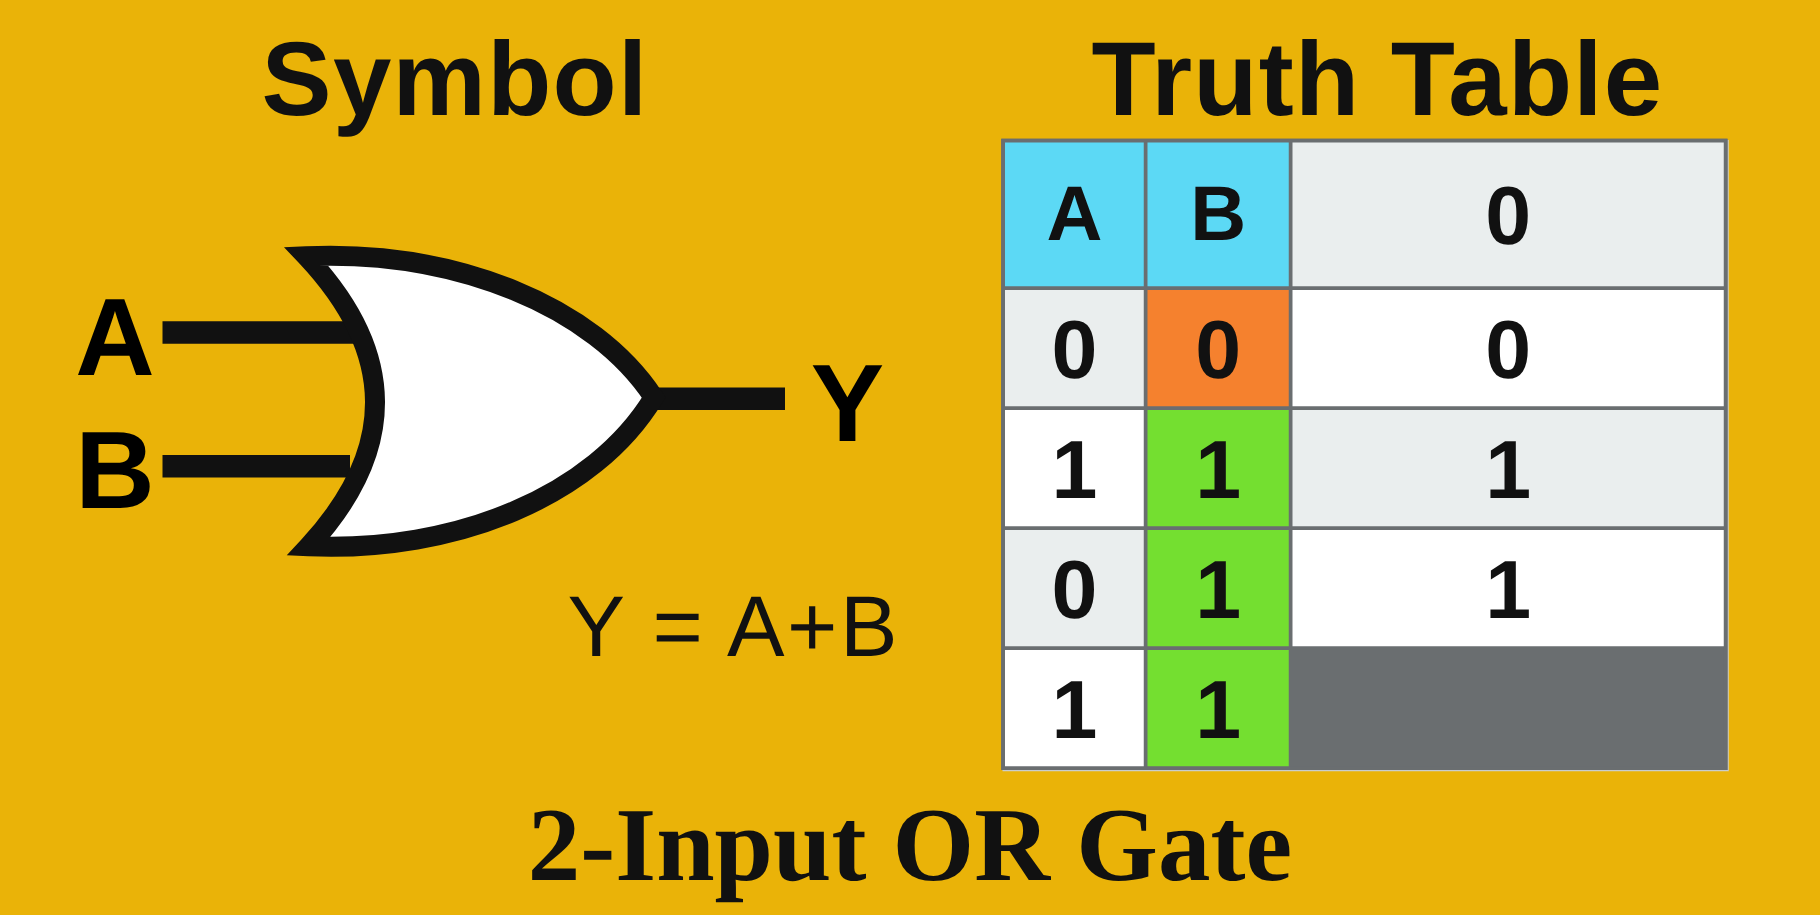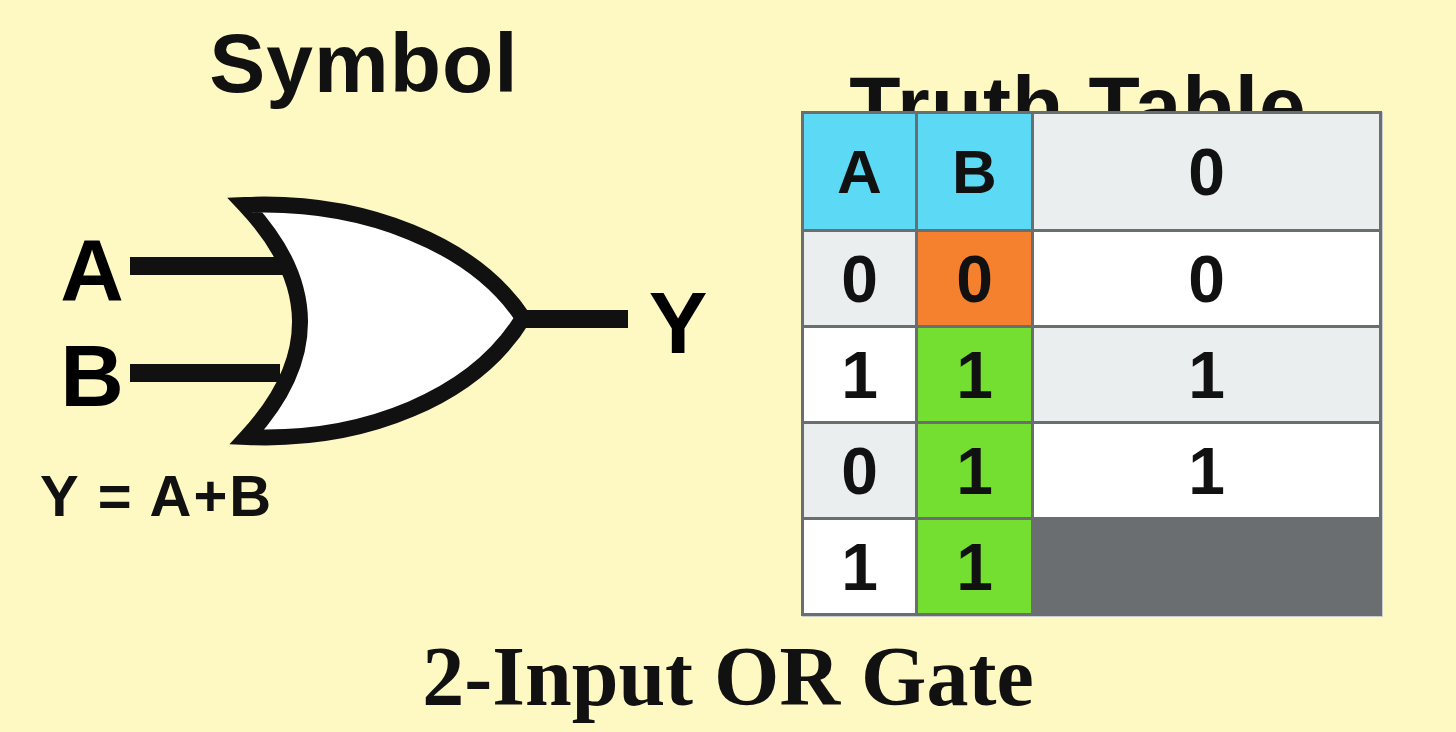--- a/index.html
+++ b/index.html
@@ -1,30 +1,30 @@
 <!DOCTYPE html>
 <html style="--header-bg: #5cd9f5; --row-odd-bg: #eaeeee; --row-even-bg: #ffffff; --output-false-bg: #f5812e; --output-true-bg: #74df30; --border: #6a6e70;"><head>
 <meta charset="utf-8">
 <style>
   html,body{margin:0;padding:0;background:#fff;}
   .canvas{
-    position:relative;width:1456px;height:732px;background:#fef9c3;
+    position:relative;width:1456px;height:732px;background:#eab308;
     font-family:"Liberation Sans","DejaVu Sans",sans-serif;color:#111;
     overflow:hidden;
   }
   .heading{
     position:absolute;top:8px;height:110px;line-height:110px;
     text-align:center;font-size:84px;font-weight:bold;letter-spacing:1px;
   }
   #heading-symbol{left:0;width:728px;}
-  #heading-truth{left:748px;width:660px;margin-top:43px;}
+  #heading-truth{left:772px;width:660px;}
   #gate-svg{position:absolute;left:0;top:150px;width:728px;height:330px;}
   #equation{
-    position:absolute;left:40px;top:462px;width:680px;text-align:left;
-    font-size:58px;font-weight:bold;letter-spacing:2px;
+    position:absolute;left:40px;top:462px;width:680px;text-align:right;
+    font-size:69px;font-weight:normal;letter-spacing:2px;
   }
   .truth-table{
     position:absolute;left:801px;top:111px;
     display:grid;
     grid-template-columns:111px 113px 345px;
     grid-template-rows:115px 93px 93px 93px 93px;
     gap:3px;
     background:var(--border,#6a6e70);
     border:3px solid var(--border,#6a6e70);
     box-shadow:1px 1px 0 #c9cdce;

